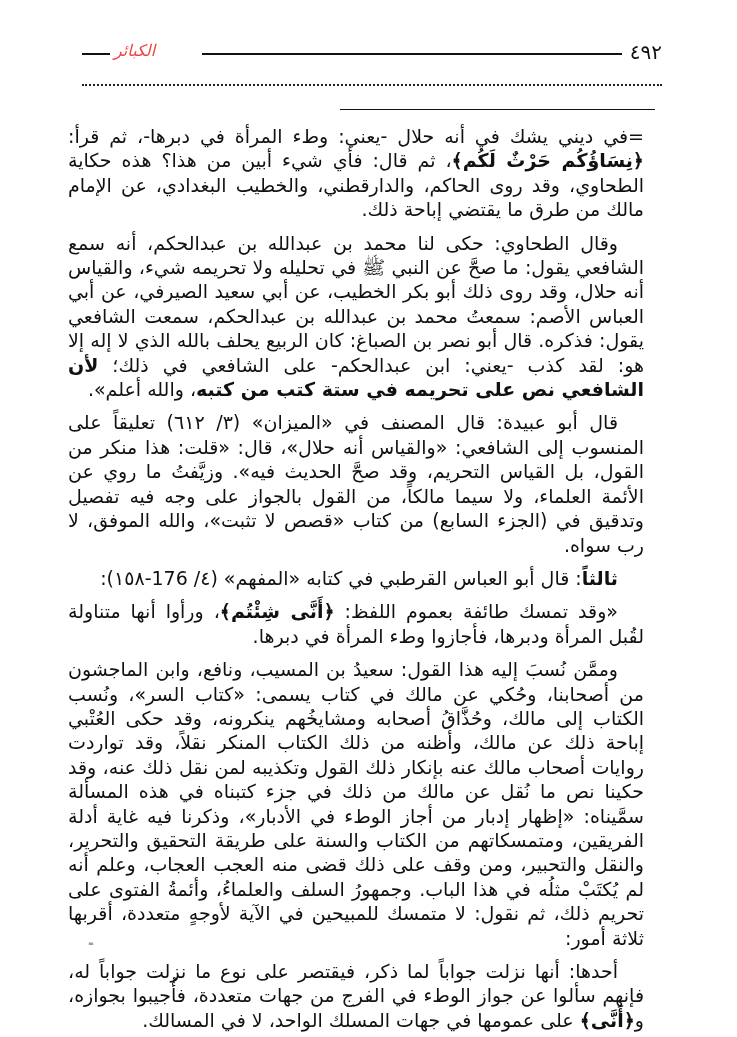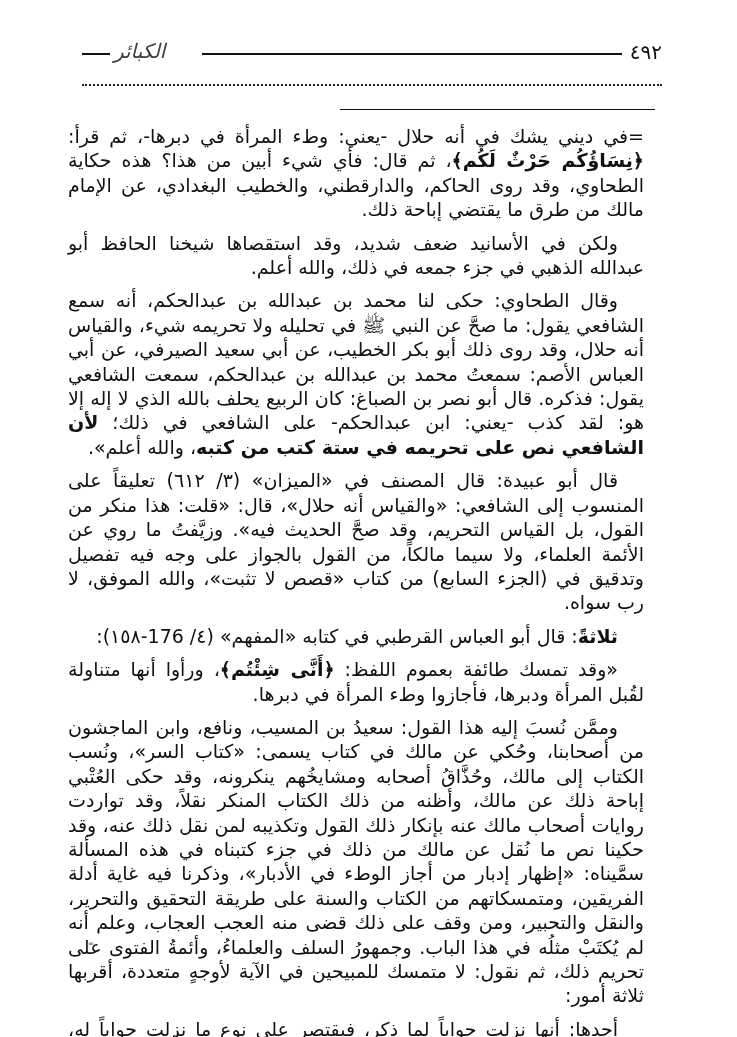--- a/index.html
+++ b/index.html
@@ -37,25 +37,25 @@
       font-family: "DejaVu Sans", sans-serif;
       line-height: 28px;
       color: #111;
       letter-spacing: 1px;
       margin-left: 48px;
     }
     .header .title-ornament {
       position: absolute;
       left: 32px;
       top: -2px;
-      font-size: 20px;
+      font-size: 16px;
       line-height: 30px;
       font-family: "DejaVu Serif", serif;
       font-style: italic;
-      color: #404040;
+      color: #ef4444;
       direction: rtl;
     }
     .header .rule-left {
       position: absolute;
       left: 0;
       top: 15px;
       width: 28px;
       height: 2px;
       background: #111;
     }
@@ -130,34 +130,31 @@
   <div class="dotted-rule"></div>
 
   <div class="footnote-separator"></div>
 
   <div class="body-text">
 
     <p class="para no-indent">
       <span>=في ديني يشك في أنه حلال -يعني: وطء المرأة في دبرها-، ثم قرأ: </span><span class="bold">﴿نِسَاؤُكُم حَرْثٌ لَكُم﴾</span><span>، ثم قال: فأي شيء أبين من هذا؟ هذه حكاية الطحاوي، وقد روى الحاكم، والدارقطني، والخطيب البغدادي، عن الإمام مالك من طرق ما يقتضي إباحة ذلك.</span>
     </p>
 
-    <p class="para indent">
-      <span>ولكن في الأسانيد ضعف شديد، وقد استقصاها شيخنا الحافظ أبو عبدالله الذهبي في جزء جمعه في ذلك، والله أعلم.</span>
-    </p>
 
     <p class="para indent">
       <span>وقال الطحاوي: حكى لنا محمد بن عبدالله بن عبدالحكم، أنه سمع الشافعي يقول: ما صحَّ عن النبي ﷺ في تحليله ولا تحريمه شيء، والقياس أنه حلال، وقد روى ذلك أبو بكر الخطيب، عن أبي سعيد الصيرفي، عن أبي العباس الأصم: سمعتُ محمد بن عبدالله بن عبدالحكم، سمعت الشافعي يقول: فذكره. قال أبو نصر بن الصباغ: كان الربيع يحلف بالله الذي لا إله إلا هو: لقد كذب -يعني: ابن عبدالحكم- على الشافعي في ذلك؛ </span><span class="bold">لأن الشافعي نص على تحريمه في ستة كتب من كتبه</span><span>، والله أعلم».</span>
     </p>
 
     <p class="para indent">
       <span>قال أبو عبيدة: قال المصنف في «الميزان» (٣/ ٦١٢) تعليقاً على المنسوب إلى الشافعي: «والقياس أنه حلال»، قال: «قلت: هذا منكر من القول، بل القياس التحريم، وقد صحَّ الحديث فيه». وزيَّفتُ ما روي عن الأئمة العلماء، ولا سيما مالكاً، من القول بالجواز على وجه فيه تفصيل وتدقيق في (الجزء السابع) من كتاب «قصص لا تثبت»، والله الموفق، لا رب سواه.</span>
     </p>
 
     <p class="para indent">
-      <span class="bold">ثلاثةً</span><span>: قال أبو العباس القرطبي في كتابه «المفهم» (٤/ 176-١٥٨):</span>
+      <span class="bold">ثالثاً</span><span>: قال أبو العباس القرطبي في كتابه «المفهم» (٤/ 176-١٥٨):</span>
     </p>
 
     <p class="para indent">
       <span>«وقد تمسك طائفة بعموم اللفظ: </span><span class="bold">﴿أَنَّى شِئْتُم﴾</span><span>، ورأوا أنها متناولة لقُبل المرأة ودبرها، فأجازوا وطء المرأة في دبرها.</span>
     </p>
 
     <p class="para indent">
       <span>وممَّن نُسبَ إليه هذا القول: سعيدُ بن المسيب، ونافع، وابن الماجشون من أصحابنا، وحُكي عن مالك في كتاب يسمى: «كتاب السر»، ونُسب الكتاب إلى مالك، وحُذَّاقُ أصحابه ومشايخُهم ينكرونه، وقد حكى العُتْبي إباحة ذلك عن مالك، وأظنه من ذلك الكتاب المنكر نقلاً، وقد تواردت روايات أصحاب مالك عنه بإنكار ذلك القول وتكذيبه لمن نقل ذلك عنه، وقد حكينا نص ما نُقل عن مالك من ذلك في جزء كتبناه في هذه المسألة سمَّيناه: «إظهار إدبار من أجاز الوطء في الأدبار»، وذكرنا فيه غاية أدلة الفريقين، ومتمسكاتهم من الكتاب والسنة على طريقة التحقيق والتحرير، والنقل والتحبير، ومن وقف على ذلك قضى منه العجب العجاب، وعلم أنه لم يُكتَبْ مثلُه في هذا الباب. وجمهورُ السلف والعلماءُ، وأئمةُ الفتوى على تحريم ذلك، ثم نقول: لا متمسك للمبيحين في الآية لأوجهٍ متعددة، أقربها ثلاثة أمور:</span>
     </p>
 

